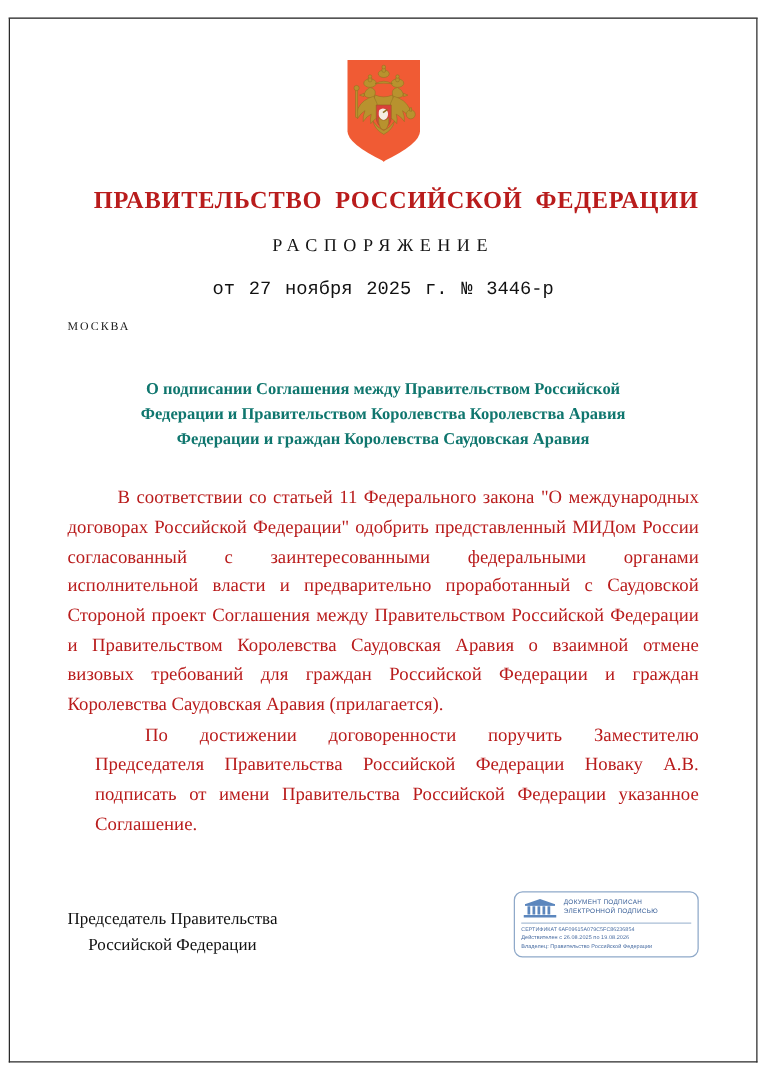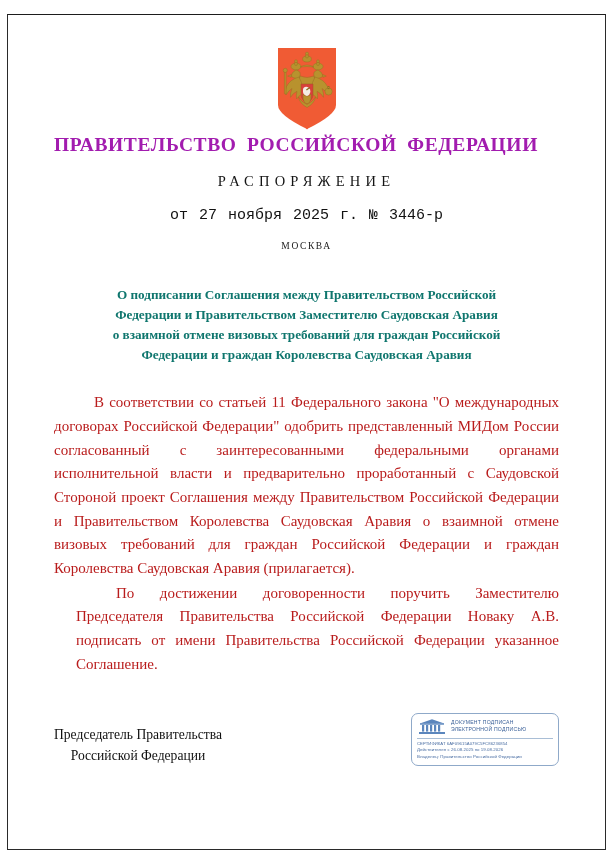--- a/index.html
+++ b/index.html
@@ -44,45 +44,44 @@
   }
   .emblem {
     width: 62px;
     height: 83px;
     position: relative;
   }
   .emblem svg { display: block; width: 100%; height: 100%; }
 
   
   .gov-title {
-    text-align: left;
+    text-align: right;
     font-weight: bold;
     font-size: 19.5px;
     letter-spacing: 0.6px;
     word-spacing: 5px;
-    margin-top: 4px;
-    color: #a21caf;
+    margin-top: 20px;
+    color: #b91c1c;
   }
   .doc-kind {
     text-align: center;
     font-size: 14.5px;
     letter-spacing: 5.2px;
     margin-top: 17px;
     color: #141414;
   }
   .doc-date {
     text-align: center;
     font-size: 15px;
     margin-top: 17px;
     word-spacing: 2px;
     color: #111111;
     font-family: Liberation Mono, monospace;
   }
   .doc-city {
-    text-align: center;
     font-size: 9.5px;
     letter-spacing: 1.6px;
     margin-top: 17px;
     color: #1a1a1a;
   }
 
   
   .subject {
     text-align: center;
     font-weight: bold;
@@ -230,22 +229,21 @@
       </div>
     </div>
 
     <div class="gov-title">ПРАВИТЕЛЬСТВО  РОССИЙСКОЙ  ФЕДЕРАЦИИ</div>
     <div class="doc-kind">РАСПОРЯЖЕНИЕ</div>
     <div class="doc-date">от 27 ноября 2025 г. № 3446-р</div>
     <div class="doc-city">МОСКВА</div>
 
     <div class="subject">
       <div>О подписании Соглашения между Правительством Российской</div>
-      <div>Федерации и Правительством Заместителю Саудовская Аравия</div>
-      <div>о взаимной отмене визовых требований для граждан Российской</div>
+      <div>Федерации и Правительством Королевства Королевства Аравия</div>
       <div>Федерации и граждан Королевства Саудовская Аравия</div>
     </div>
 
     <div class="body-text">
       <p>В соответствии со статьей 11 Федерального закона "О международных договорах Российской Федерации" одобрить представленный МИДом России согласованный с заинтересованными федеральными органами исполнительной власти и предварительно проработанный с Саудовской Стороной проект Соглашения между Правительством Российской Федерации и Правительством Королевства Саудовская Аравия о взаимной отмене визовых требований для граждан Российской Федерации и граждан Королевства Саудовская Аравия (прилагается).</p>
       <p class="tight">По достижении договоренности поручить Заместителю Председателя Правительства Российской Федерации Новаку А.В. подписать от имени Правительства Российской Федерации указанное Соглашение.</p>
     </div>
 
   </div>
 

